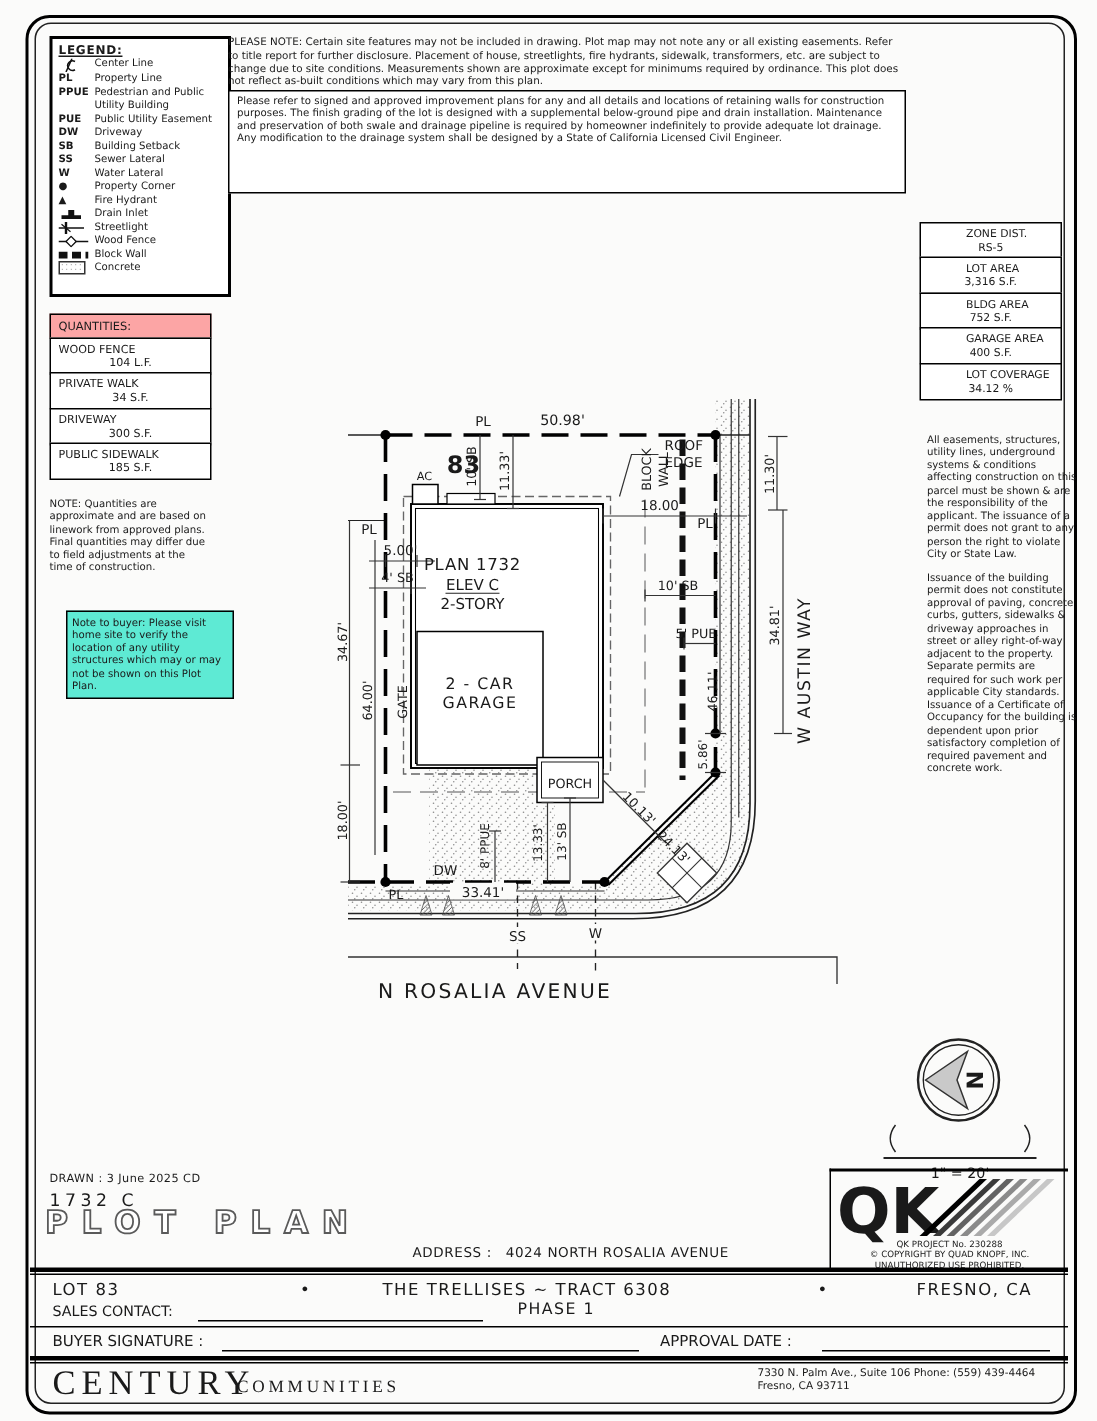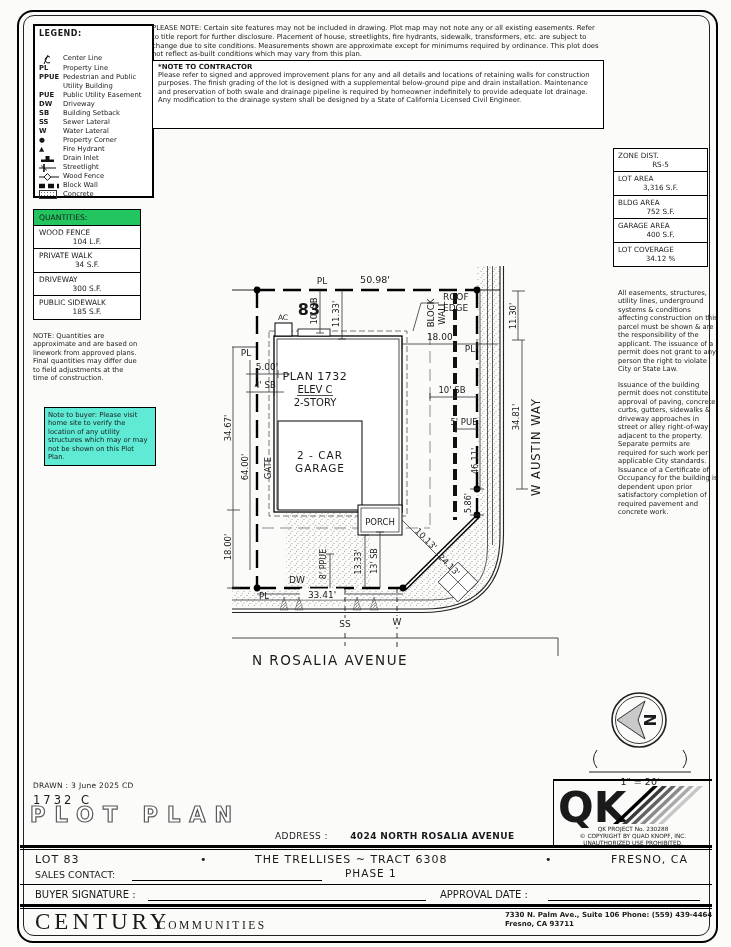--- a/index.html
+++ b/index.html
@@ -4,76 +4,76 @@
 <style>
   html,body{margin:0;padding:0;}
   body{width:731px;height:947px;background:#fbfbfa;position:relative;overflow:hidden;
        font-family:"DejaVu Sans",sans-serif;color:#1a1a1a;}
   .abs{position:absolute;}
   
   .border-outer{left:17px;top:10px;width:697px;height:929px;border:2.5px solid #000;border-radius:16px;}
   .border-inner{left:23px;top:15px;width:685px;height:919px;border:1px solid #222;border-radius:11px;}
   
   .legend{left:33px;top:24px;width:121px;height:174px;border:2px solid #000;padding:3px 4px;box-sizing:border-box;background:#fff;}
-  .legend h3{margin:0 0 16px 0;font-size:8px;letter-spacing:.5px;}
+  .legend h3{margin:0 0 0 0;font-size:8px;text-decoration:underline;letter-spacing:.5px;}
   .lrow{display:flex;align-items:flex-start;line-height:9px;font-size:6.8px;}
   .lsym{width:24px;flex:0 0 24px;font-size:6.8px;font-weight:bold;}
   .lsym svg{display:block;margin-top:1px;}
   .llab{flex:1;}
   .concrete-swatch{display:inline-block;width:16px;height:7px;border:1px solid #333;
       background-image:radial-gradient(#777 .5px,transparent .6px);background-size:3px 3px;}
   
   .please-note{left:152px;top:24px;width:450px;font-size:6.9px;line-height:1.27;}
   .contractor{left:152px;top:60px;width:452px;height:69px;border:1.5px solid #000;padding:2px 5px;box-sizing:border-box;background:#fff;}
   .contractor .t{font-size:7px;font-weight:bold;}
   .contractor .b{font-size:6.8px;line-height:1.24;}
   
   .stats{left:613px;top:149px;width:95px;}
   .stat{border:1.5px solid #000;background:#fff;margin-top:-1.5px;padding:2px 0 3px 0;}
-  .stat .sl{font-size:7.2px;padding-left:4px;}
+  .stat .sl{font-size:7.2px;padding-left:4px;margin-left:26px;}
   .stat .sv{font-size:7.2px;text-align:center;}
   .rnotes{left:618px;top:289px;width:100px;font-size:6.8px;line-height:1.25;}
   .rnotes p{margin:0 0 7px 0;}
   
   .quant{left:33px;top:209px;width:108px;}
   .qbox{border:1.5px solid #000;background:#fff;margin-top:-1.5px;padding:2px 0 3px 0;}
-  .qtitle{border:1.5px solid #000;background:#22c55e;font-size:7.6px;padding:3px 0 3px 5px;}
+  .qtitle{border:1.5px solid #000;background:#fca5a5;font-size:7.6px;padding:3px 0 3px 5px;}
   .ql{font-size:7.4px;padding-left:5px;}
   .qv{font-size:7.4px;text-align:center;}
   .qnote{left:33px;top:332px;width:106px;font-size:6.8px;line-height:1.25;}
   .buyer{left:44px;top:407px;width:104px;border:1.2px solid #000;padding:3px;font-size:6.8px;line-height:1.25;background:#5eead4;}
   
   .plot{left:222px;top:258px;}
   
   .compass{left:585px;top:686px;}
   
   .qksep-top{left:553px;top:779px;width:159px;height:0;border-top:2px solid #000;}
   .qksep-left{left:553px;top:779px;width:0;height:67px;border-left:1px solid #000;}
   .qk{left:556px;top:782px;}
   
   .drawn{left:33px;top:781px;font-size:7.5px;letter-spacing:.3px;}
   .plancode{left:33px;top:793px;font-size:11.5px;letter-spacing:3px;}
   .bigtitle{left:30px;top:803px;font-size:21px;letter-spacing:9px;color:#fff;
             -webkit-text-stroke:1.2px #5a5a5a;font-weight:bold;}
   .addr{left:275px;top:831px;font-size:9px;letter-spacing:.4px;}
-  .addr b{font-weight:bold;margin-left:19px;}
+  .addr b{font-weight:normal;margin-left:6px;}
   .rule-a{left:20px;top:845px;width:692px;height:5px;border-top:3px solid #000;border-bottom:1px solid #000;box-sizing:border-box;}
   .lotrow{top:853px;font-size:11px;letter-spacing:1px;}
   .sales-label{left:35px;top:869px;font-size:9.5px;}
   .sales-line{left:132px;top:880px;width:190px;border-bottom:1px solid #000;}
   .phase{left:345px;top:867px;font-size:10.5px;letter-spacing:1px;}
   .rule-b{left:20px;top:884px;width:692px;border-top:1.2px solid #000;}
   .buyer-label{left:35px;top:889px;font-size:10px;}
   .buyer-line{left:148px;top:900px;width:278px;border-bottom:1px solid #000;}
   .appr-label{left:440px;top:889px;font-size:10px;}
   .appr-line{left:548px;top:900px;width:152px;border-bottom:1px solid #000;}
   .rule-c{left:20px;top:904px;width:692px;height:5px;border-top:3px solid #000;border-bottom:1px solid #000;box-sizing:border-box;}
   .brand{left:35px;top:909px;font-family:Liberation Serif, serif;font-size:23px;letter-spacing:4px;}
   .brand2{left:158px;top:919px;font-family:"Liberation Serif",serif;font-size:11.5px;letter-spacing:2.5px;}
-  .footaddr{left:505px;top:911px;font-size:7px;line-height:1.35;font-weight:bold;}
+  .footaddr{left:505px;top:911px;font-size:7px;line-height:1.35;}
   svg text{fill:#1a1a1a;}
 </style>
 </head>
 <body>
 
 <div class="abs border-outer"></div>
 <div class="abs border-inner"></div>
 
 <div class="abs legend">
   <h3>LEGEND:</h3>
@@ -158,21 +158,20 @@
       <span class="llab">Block Wall</span>
     </div>
   <div class="lrow">
       <span class="lsym"><span class="concrete-swatch"></span></span>
       <span class="llab">Concrete</span>
     </div>
 </div>
 
 <div class="abs please-note">PLEASE NOTE:  Certain site features may not be included in drawing.  Plot map may not note any or all existing easements.  Refer to title report for further disclosure.  Placement of house, streetlights, fire hydrants, sidewalk, transformers, etc. are subject to change due to site conditions.  Measurements shown are approximate except for minimums required by ordinance.  This plot does not reflect as-built conditions which may vary from this plan.</div>
 <div class="abs contractor">
-  <div class="t">*NOTE TO CONTRACTOR</div>
   <div class="b">Please refer to signed and approved improvement plans for any and all details and locations of retaining walls for construction purposes. The finish grading of the lot is designed with a supplemental below-ground pipe and drain installation.  Maintenance and preservation of both swale and drainage pipeline is required by homeowner indefinitely to provide adequate lot drainage.  Any modification to the drainage system shall be designed by a State of California Licensed Civil Engineer.</div>
 </div>
 
 <div class="abs stats">
   <div class="stat">
       <div class="sl">ZONE DIST.</div>
       <div class="sv">RS-5</div>
     </div>
   <div class="stat">
       <div class="sl">LOT AREA</div>

